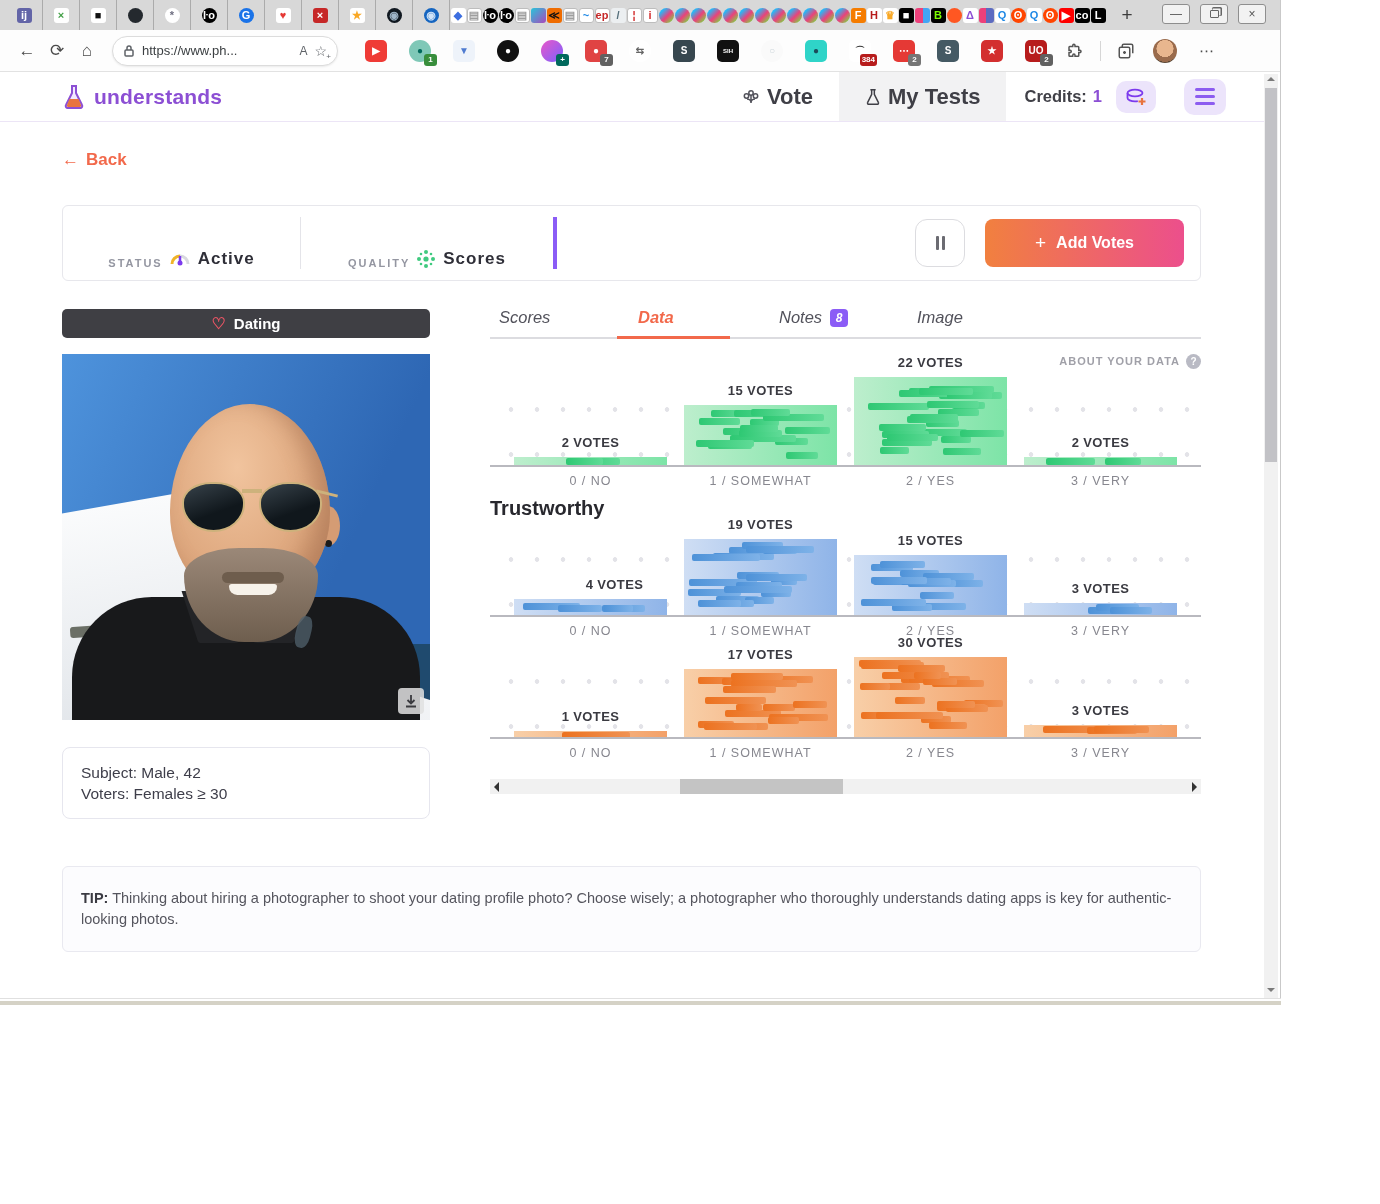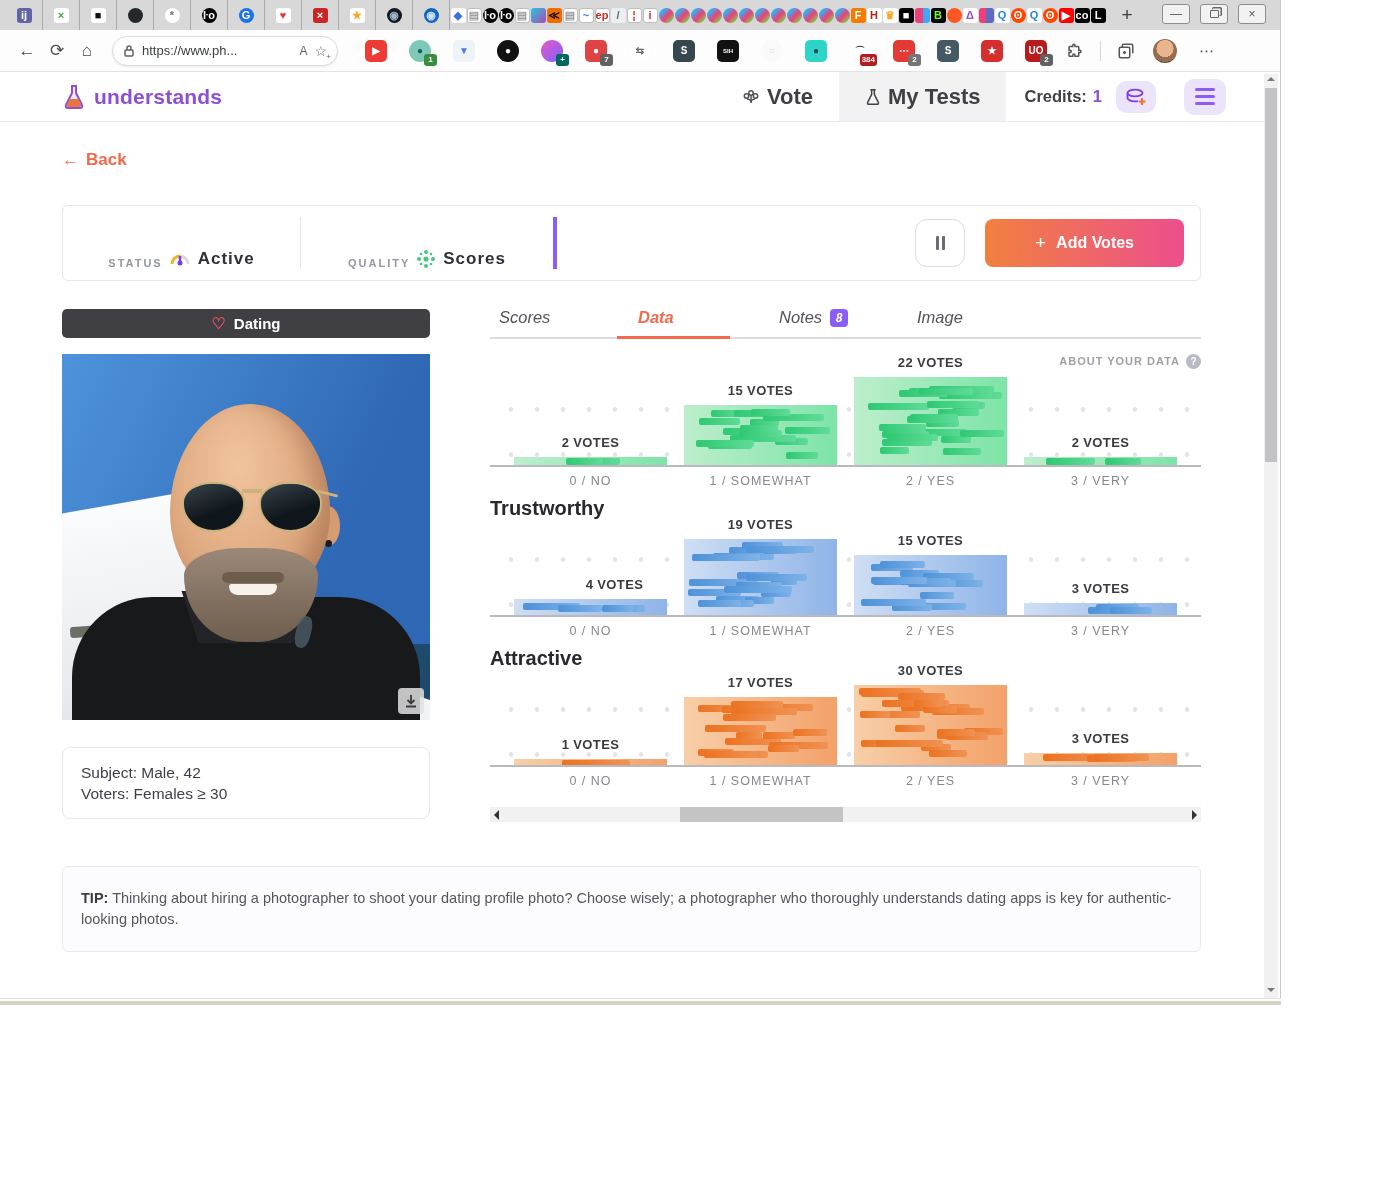--- a/index.html
+++ b/index.html
@@ -629,21 +629,20 @@
               <div class="votelabel" style="left: 610.5px; bottom: 19px;">3 VOTES</div>
             </div>
             <div class="catsrow">
               <span class="catlabel" style="left: 100.5px;">0 / NO</span>
               <span class="catlabel" style="left: 270.5px;">1 / SOMEWHAT</span>
               <span class="catlabel" style="left: 440.5px;">2 / YES</span>
               <span class="catlabel" style="left: 610.5px;">3 / VERY</span>
             </div>
           </div>
           <div class="chart-section">
-            <div class="chart-title">Attractive</div>
             <div class="chart-area">
               <div class="bar" style="left: 24px; height: 6px; background: linear-gradient(90deg, rgb(248, 207, 168), rgb(243, 161, 105));">
                 <div class="seg" style="width: 67.2059px; left: 48.412px; top: 1px; background: linear-gradient(90deg, rgb(236, 114, 32), rgb(240, 146, 83));"></div>
               </div>
               <div class="votelabel" style="left: 100.5px; bottom: 13px;">1 VOTES</div>
               <div class="bar" style="left: 194px; height: 68px; background: linear-gradient(90deg, rgb(248, 207, 168), rgb(243, 161, 105));">
                 <div class="seg" style="width: 53.029px; left: 76.2577px; top: 6.74329px; background: linear-gradient(90deg, rgb(236, 114, 32), rgb(240, 146, 83));"></div>
                 <div class="seg" style="width: 36.3802px; left: 52.4161px; top: 11.8196px; background: linear-gradient(90deg, rgb(236, 114, 32), rgb(240, 146, 83));"></div>
                 <div class="seg" style="width: 56.2962px; left: 40.8329px; top: 41.2131px; background: linear-gradient(90deg, rgb(236, 114, 32), rgb(240, 146, 83));"></div>
                 <div class="seg" style="width: 43.1104px; left: 14.1572px; top: 7.84032px; background: linear-gradient(90deg, rgb(236, 114, 32), rgb(240, 146, 83));"></div>

